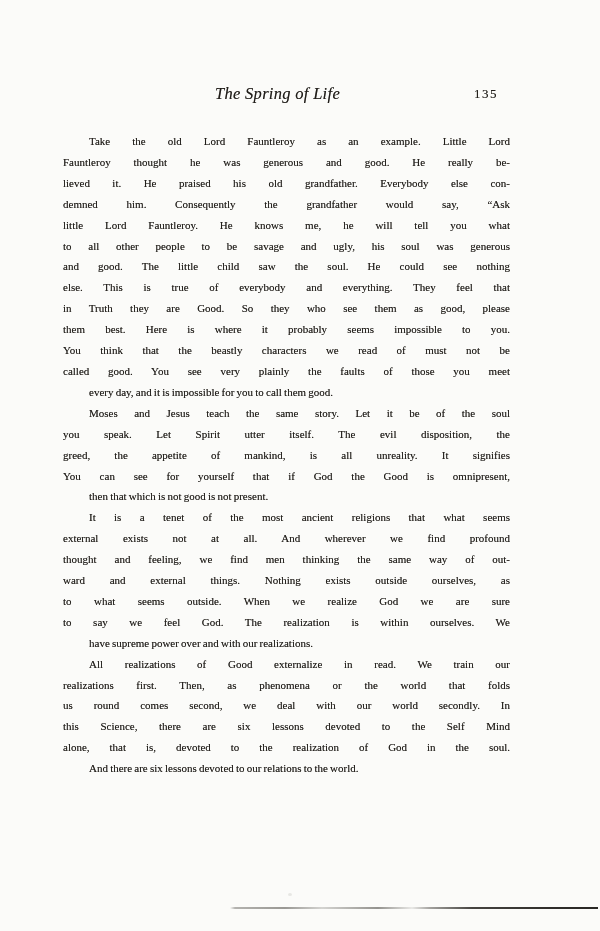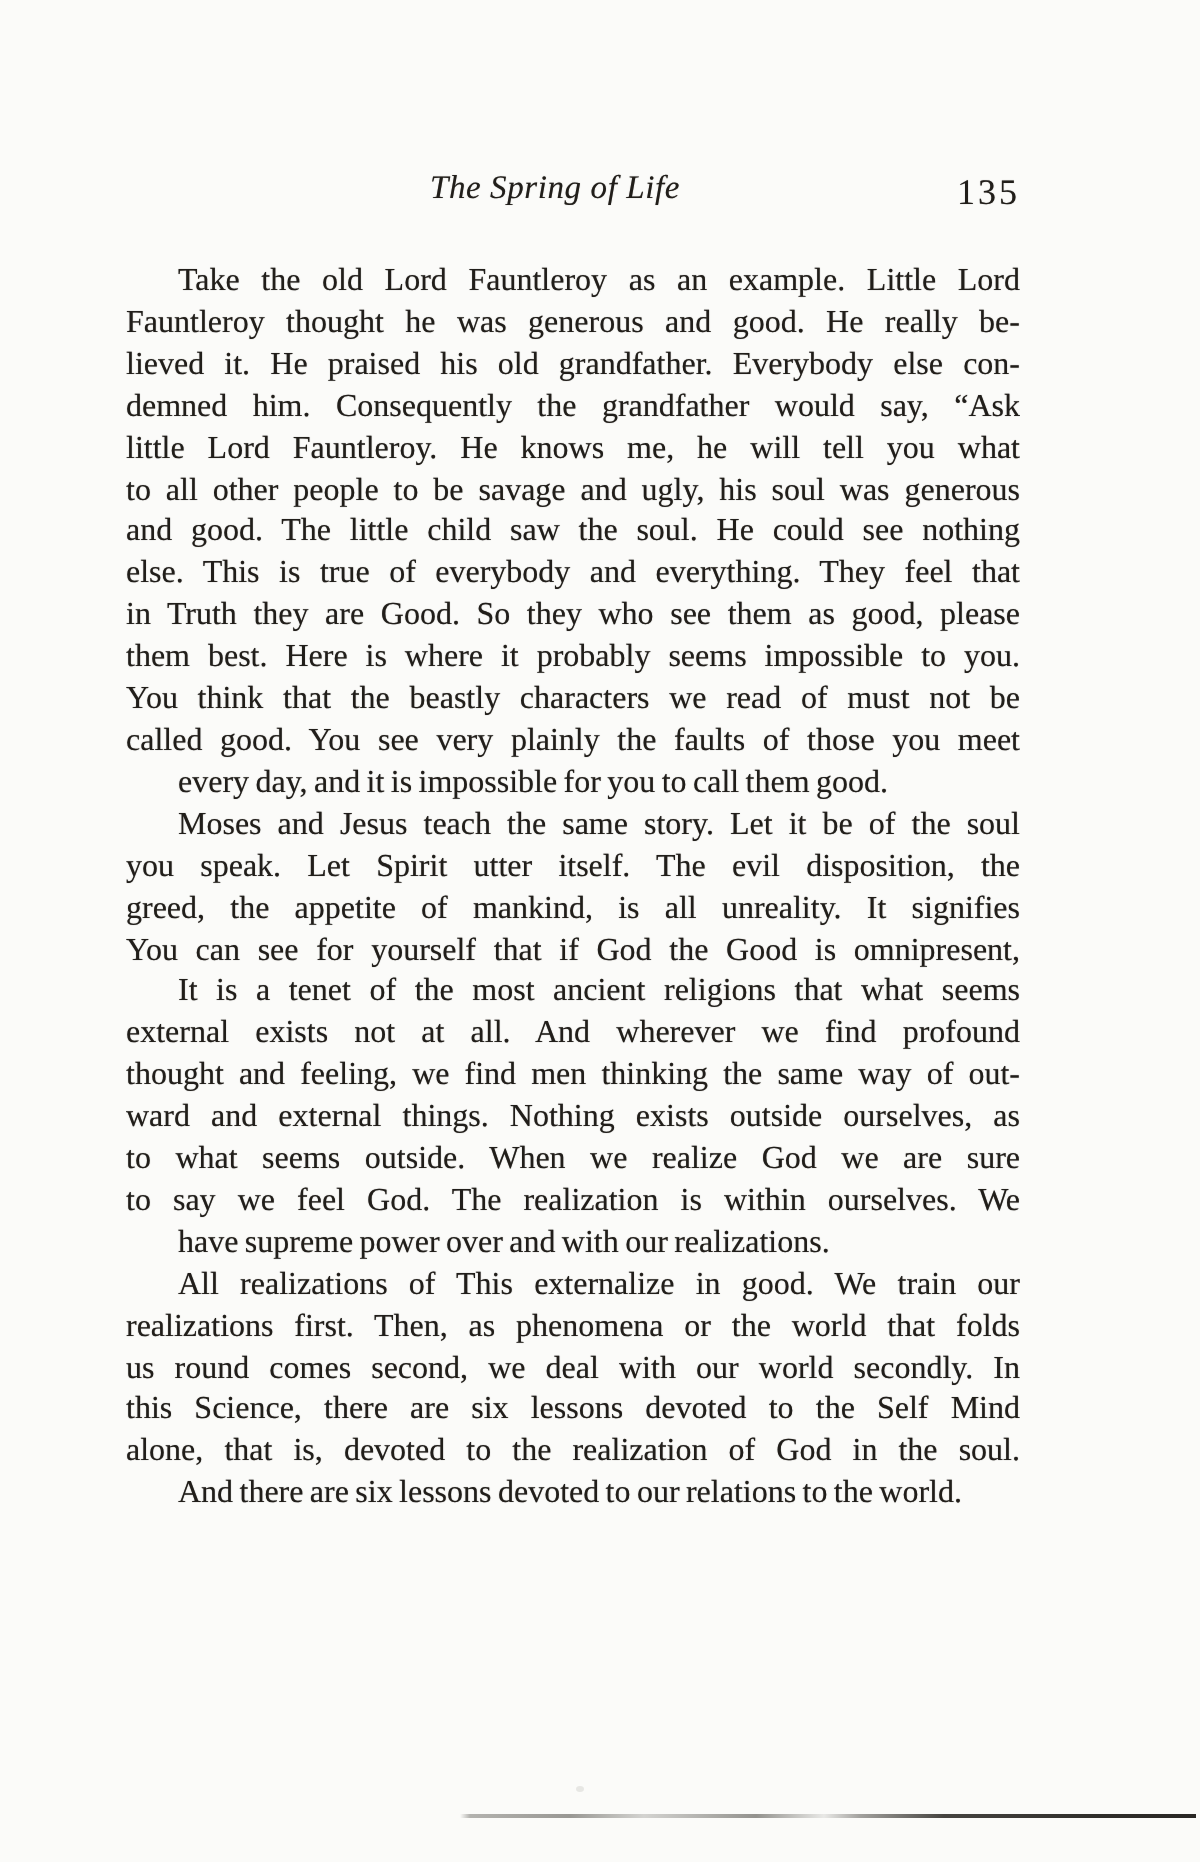--- a/index.html
+++ b/index.html
@@ -29,34 +29,34 @@
     left: 0; right: 0; top: 0;
     text-align: center;
     transform: translateX(-9px);
     font-style: italic;
     font-size: 16.5px;
     letter-spacing: 0.3px;
     text-shadow: 0 0 0.4px rgba(33,30,26,0.55);
   }
   .page-number {
     position: absolute;
-    right: 0; top: 2px;
-    font-size: 18px;
+    right: 12px; top: 2px;
+    font-size: 13px;
     letter-spacing: 1.5px;
     font-variant-numeric: oldstyle-nums;
     text-shadow: 0 0 0.4px rgba(33,30,26,0.55);
   }
   .body {
     position: absolute;
     left: 63px; top: 131px;
     width: 447px;
     overflow: hidden;
   }
   .line {
-    font-size: 16px;
+    font-size: 11px;
     line-height: 20.9px;
     text-align: justify;
     text-align-last: justify;
     word-spacing: -0.05em;
     white-space: normal;
     text-shadow: 0 0 0.45px rgba(33,30,26,0.6);
   }
   .line.indent { text-indent: 26px; }
   .line.last { text-align-last: left; margin-left: 26px; }
   .scan-line {
@@ -103,28 +103,29 @@
       <div class="line">else.  This is true of everybody and everything.  They feel that</div>
       <div class="line">in Truth they are Good.  So they who see them as good, please</div>
       <div class="line">them best.  Here is where it probably seems impossible to you.</div>
       <div class="line">You think that the beastly characters we read of must not be</div>
       <div class="line">called good.  You see very plainly the faults of those you meet</div>
       <div class="line last">every day, and it is impossible for you to call them good.</div>
       <div class="line indent">Moses and Jesus teach the same story.  Let it be of the soul</div>
       <div class="line">you speak.  Let Spirit utter itself.  The evil disposition, the</div>
       <div class="line">greed, the appetite of mankind, is all unreality.  It signifies</div>
       <div class="line">You can see for yourself that if God the Good is omnipresent,</div>
+      <div class="line last">then that which is not good is not present.</div>
       <div class="line indent">It is a tenet of the most ancient religions that what seems</div>
       <div class="line">external exists not at all.  And wherever we find profound</div>
       <div class="line">thought and feeling, we find men thinking the same way of out-</div>
       <div class="line">ward and external things.  Nothing exists outside ourselves, as</div>
       <div class="line">to what seems outside.  When we realize God we are sure</div>
       <div class="line">to say we feel God.  The realization is within ourselves.  We</div>
       <div class="line last">have supreme power over and with our realizations.</div>
-      <div class="line indent">All realizations of This externalize in good.  We train our</div>
+      <div class="line indent">All realizations of Good externalize in read.  We train our</div>
       <div class="line">realizations first.  Then, as phenomena or the world that folds</div>
       <div class="line">us round comes second, we deal with our world secondly.  In</div>
       <div class="line">this Science, there are six lessons devoted to the Self Mind</div>
       <div class="line">alone, that is, devoted to the realization of God in the soul.</div>
       <div class="line last">And there are six lessons devoted to our relations to the world.</div>
     </div>
 
   <div class="scan-line"></div>
   <div class="scan-speck"></div>
 </div>

